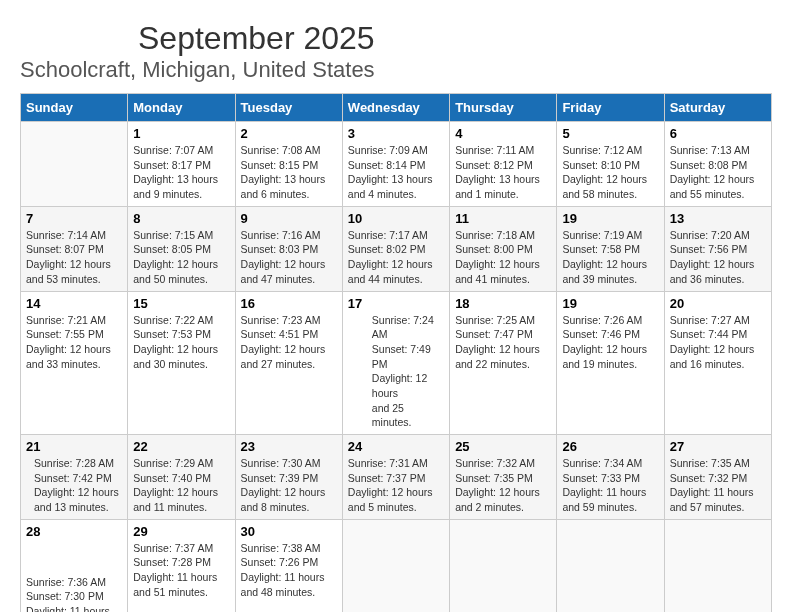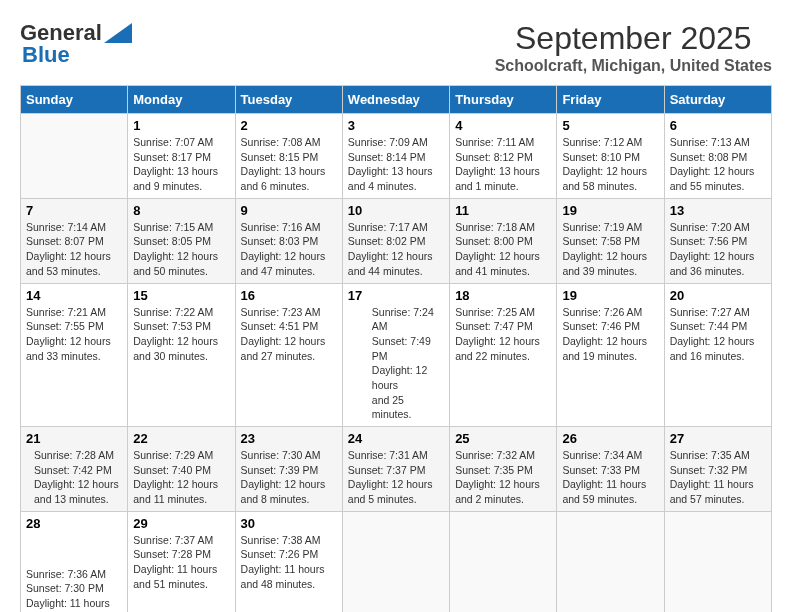--- a/index.html
+++ b/index.html
@@ -18,31 +18,31 @@
     }
     .logo-wrapper {
       display: flex;
       align-items: center;
     }
     .logo-gb {
       display: flex;
       flex-direction: column;
     }
     .title-block {
-      text-align: center;
+      text-align: right;
     }
     .title-block h1 {
       font-size: 32px;
       color: #333;
       font-weight: normal;
     }
     .title-block h2 {
-      font-size: 16px;
+      font-size: 22px;
       color: #555;
-      font-weight: bold;
+      font-weight: normal;
     }
     table {
       width: 100%;
       border-collapse: collapse;
       font-size: 11px;
     }
     thead tr th {
       background-color: #1a6eb5;
       color: #fff;
       text-align: left;
@@ -73,31 +73,20 @@
     }
     tbody tr:nth-child(even) td {
       background-color: #f5f5f5;
     }
     .empty { background-color: #f9f9f9 !important; }
   </style>
 </head>
 <body>
 
 <div class="header">
-  <div class="logo-wrapper">
-    <div class="logo-gb">
-      <div style="display:flex;align-items:center;">
-        <span style="font-size:22px;font-weight:bold;color:#333;">General</span>
-        <svg width="28" height="20" viewBox="0 0 28 20" style="margin-left:2px;">
-          <polygon points="0,20 28,0 28,20" fill="#1a6eb5"></polygon>
-        </svg>
-      </div>
-      <span style="font-size:22px;font-weight:bold;color:#1a6eb5;margin-top:-4px;margin-left:2px;">Blue</span>
-    </div>
-  </div>
   <div class="title-block">
     <h1>September 2025</h1>
     <h2>Schoolcraft, Michigan, United States</h2>
   </div>
 </div>
 
 <table>
   <thead>
     <tr>
     <th>Sunday</th>

